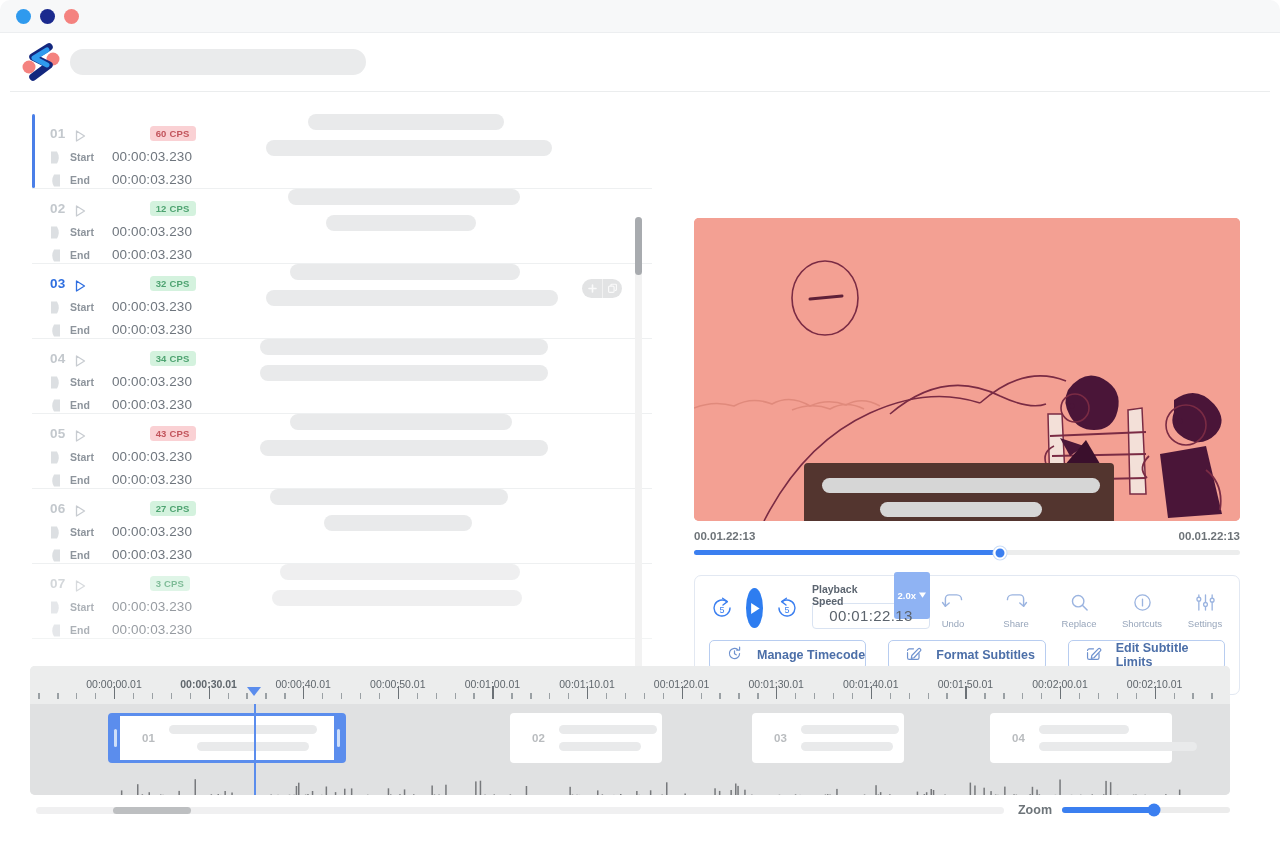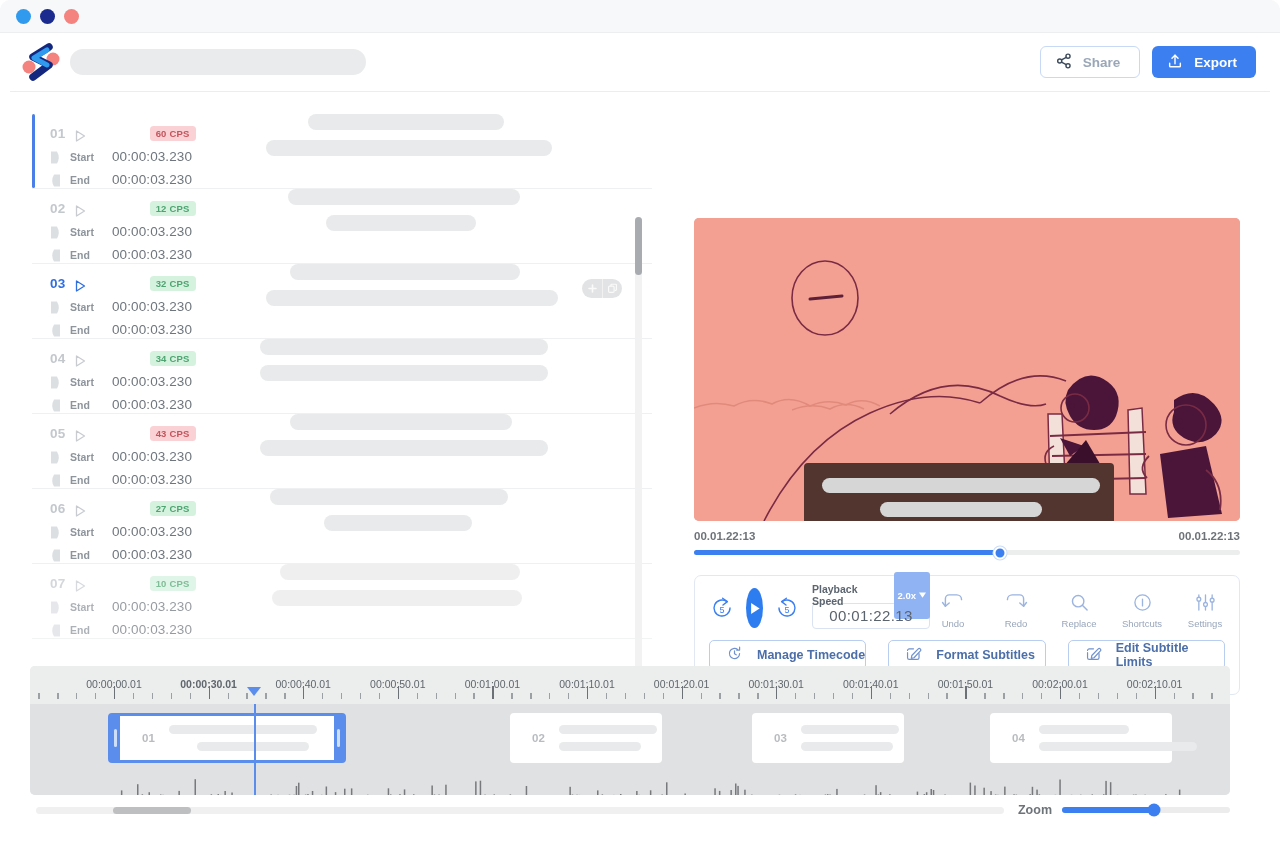--- a/index.html
+++ b/index.html
@@ -241,44 +241,20 @@
   <div class="topbar">
     <div class="logo">
       <svg viewBox="0 0 38 40" width="38" height="40">
         <circle cx="7" cy="25" r="6.5" fill="#f4827f"></circle>
         <circle cx="31" cy="17" r="6.5" fill="#f4827f"></circle>
         <path d="M27 5 L11 15 L27 23 L11 35" stroke="#13277e" stroke-width="7.5" fill="none" stroke-linecap="round" stroke-linejoin="round"></path>
         <path d="M25 8 L12 16 L25 23" stroke="#2f9aee" stroke-width="5" fill="none" stroke-linecap="round" stroke-linejoin="round"></path>
       </svg>
     </div>
     <div class="title-skel"></div>
-    <div class="topbar-right">
-      <div class="btn-share">
-        <span>
-          <svg viewBox="0 0 18 18" width="16" height="16" fill="none" stroke="#3d4a5c" stroke-width="1.6" stroke-linecap="round">
-            <circle cx="13.5" cy="3.6" r="2.3"></circle>
-              <circle cx="4.2" cy="9" r="2.3"></circle>
-              <circle cx="13.5" cy="14.4" r="2.3"></circle>
-            <line x1="6.2" y1="7.8" x2="11.5" y2="4.8"></line>
-              <line x1="6.2" y1="10.2" x2="11.5" y2="13.2"></line>
-          </svg>
-        </span>
-        <span>Share</span>
-      </div>
-      <div class="btn-export">
-        <span>
-          <svg viewBox="0 0 18 18" width="16" height="16" fill="none" stroke="#ffffff" stroke-width="1.6" stroke-linecap="round" stroke-linejoin="round">
-            <path d="M3 11.5 v3 a1 1 0 0 0 1 1 h10 a1 1 0 0 0 1-1 v-3"></path>
-            <path d="M9 12 V2.6"></path>
-              <path d="M5.6 6 L9 2.6 L12.4 6"></path>
-          </svg>
-        </span>
-        <span>Export</span>
-      </div>
-    </div>
   </div>
 
   <div class="main">
 
     <div class="sub-panel" id="sub-list">
         <div class="sub-row sel">
           <div class="lbar"></div>
           <div class="idx-line">
             <span class="idx-num">01</span>
             <span class="play-tri"><svg viewBox="0 0 11 12" width="11" height="12">
@@ -445,21 +421,21 @@
             <div class="skel" style="margin-top:10px;margin-left:72px;width:148px;"></div>
           </div>
         </div>
         <div class="sub-row" style="opacity: 0.72;">
           <div class="lbar"></div>
           <div class="idx-line">
             <span class="idx-num">07</span>
             <span class="play-tri"><svg viewBox="0 0 11 12" width="11" height="12">
                 <path d="M1.5 1 L9.5 6 L1.5 11 Z" fill="none" stroke="#c8ccd1" stroke-width="1.3" stroke-linejoin="round"></path>
               </svg></span>
-            <span class="cps ok">10 CPS</span>
+            <span class="cps ok">3 CPS</span>
           </div>
           <div class="time-line">
             <span class="tflag"><svg viewBox="0 0 11 13" width="11" height="13">
                 <path d="M1 0.5 L7 0.5 Q10.5 6.5 7 12.5 L1 12.5 Z" fill="#dcdfe2"></path>
               </svg></span>
             <span class="tlabel">Start</span>
             <span class="tval">00:00:03.230</span>
           </div>
           <div class="time-line">
             <span class="tflag"><svg viewBox="0 0 11 13" width="11" height="13">
@@ -594,21 +570,21 @@
             </span>
             <span class="tx">Undo</span>
           </div>
           <div class="tool">
             <span class="ic">
               <svg viewBox="0 0 24 20" width="24" height="19" fill="none" stroke="#9bb4e0" stroke-width="1.5" stroke-linecap="round" stroke-linejoin="round">
                 <path d="M20 14 V6 a4 4 0 0 0-4-4 H8 a5 5 0 0 0-5 5"></path>
                   <path d="M23 10 L20 14 L16 10.5"></path>
               </svg>
             </span>
-            <span class="tx">Redo</span>
+            <span class="tx">Share</span>
           </div>
           <div class="tool">
             <span class="ic">
               <svg viewBox="0 0 20 20" width="19" height="19" fill="none" stroke="#9bb4e0" stroke-width="1.5" stroke-linecap="round">
                 <circle cx="8.6" cy="8.6" r="6"></circle>
                   <line x1="13" y1="13" x2="18" y2="18"></line>
               </svg>
             </span>
             <span class="tx">Replace</span>
           </div>

